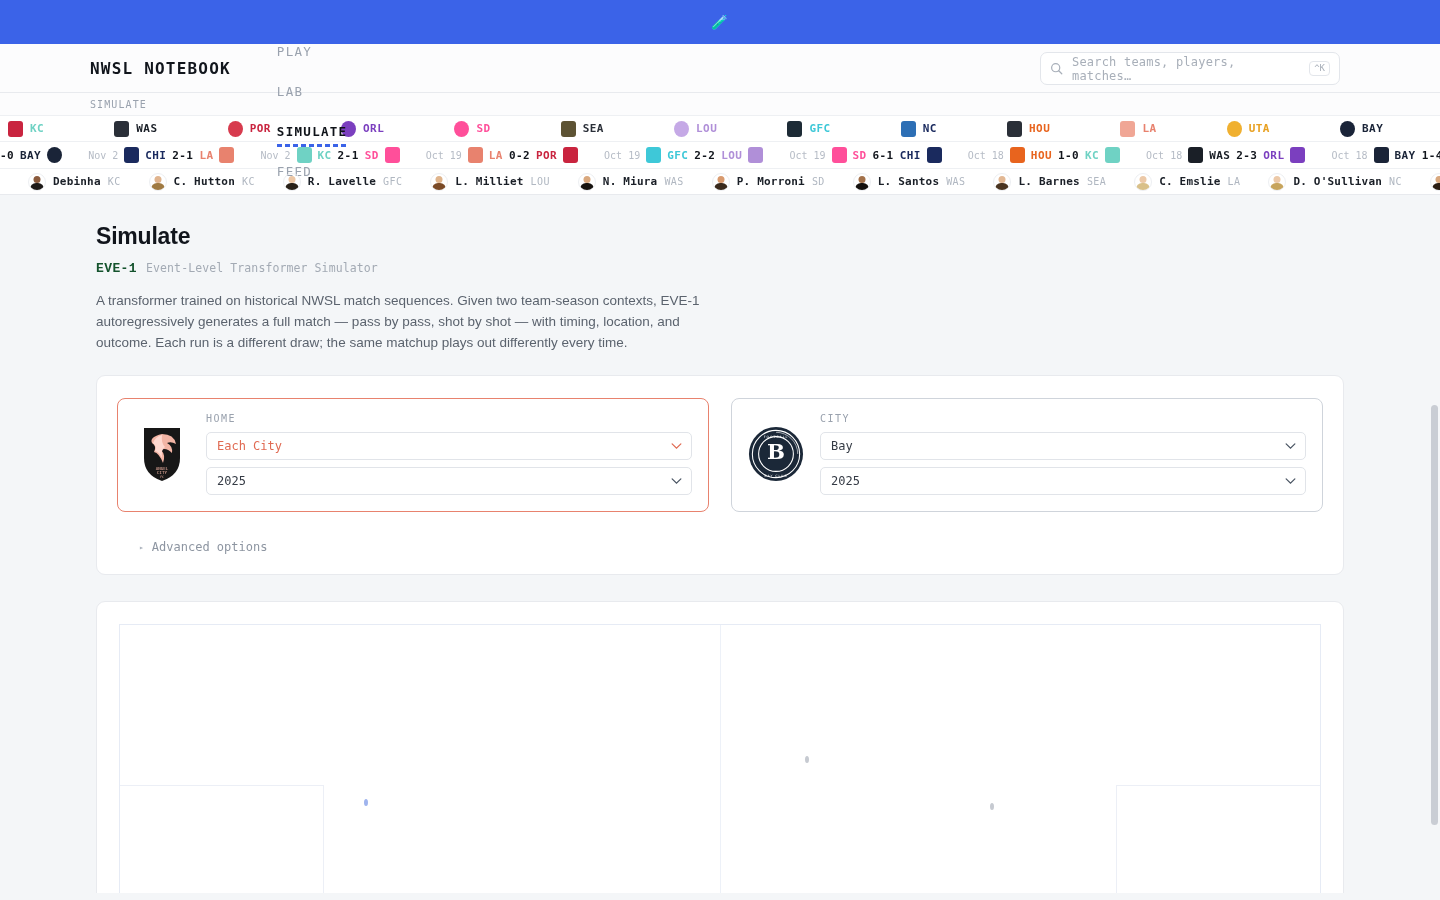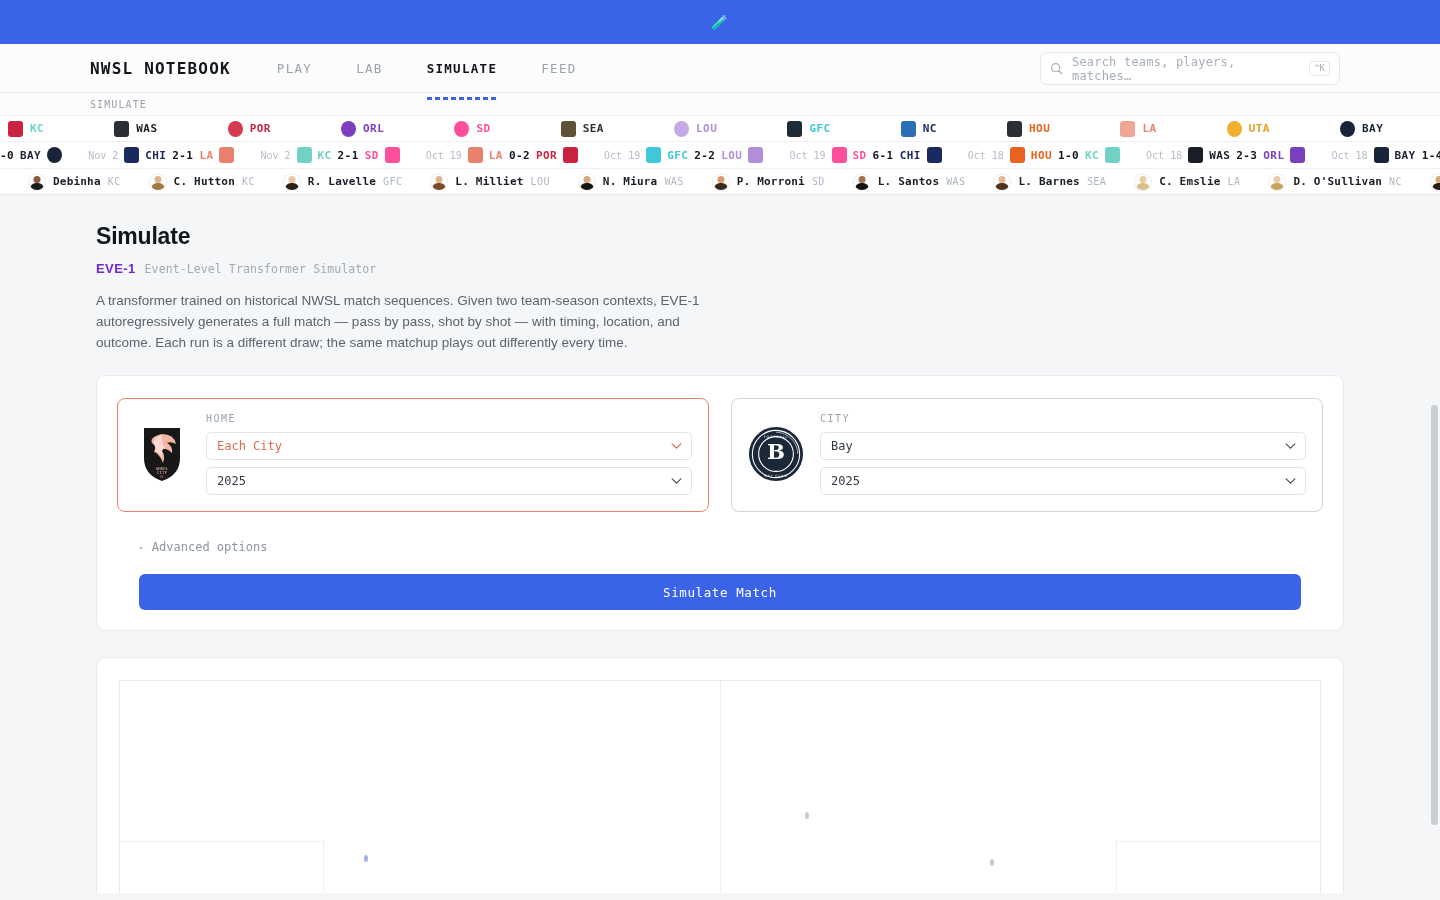--- a/index.html
+++ b/index.html
@@ -23,21 +23,21 @@
   .nav {
     height: 49px; background: #fcfcfd;
     border-bottom: 1px solid #e8eaee;
     display: flex; align-items: center; position: relative;
   }
   .brand {
     font-family: "DejaVu Sans Mono", "Liberation Mono", monospace;
     font-size: 16px; font-weight: 700; letter-spacing: 1.2px;
     color: #11151c; margin-left: 90px;
   }
-  .navtabs { display: flex; gap: 44px; margin-left: 46px; height: 100%; }
+  .navtabs { display: flex; gap: 25px; margin-left: 46px; height: 100%; flex-direction: column; }
   .navtab {
     font-family: "DejaVu Sans Mono", "Liberation Mono", monospace;
     font-size: 12.5px; letter-spacing: 1.3px; color: #9aa2ae;
     height: 100%; display: flex; align-items: center; cursor: pointer;
     position: relative;
   }
   .navtab.active { color: #0f1319; font-weight: 700; }
   .navtab.active::after {
     content: ""; position: absolute; left: 0; right: 0; bottom: -8px; height: 3px;
     background: repeating-linear-gradient(to right,#3b63e8 0 5px,transparent 5px 8px);
@@ -121,22 +121,22 @@
     transform: translateX(-50%); background: var(--hr,#3a3a46);
   }
 
   
   .page { padding: 0 0 0 0; position: relative; height: 698px; overflow: hidden; }
   .wrap { width: 1248px; margin: 0 96px; }
 
   .h1 { font-size: 23px; font-weight: 700; color: #11151c; padding-top: 28px; letter-spacing: -.2px;}
   .sub { display: flex; align-items: baseline; gap: 9px; margin-top: 11px; }
   .sub .code {
-    font-family: Liberation Sans, sans-serif;
-    font-size: 13px; font-weight: 700; color: #6d28d9; letter-spacing: .4px;
+    font-family: Liberation Mono, monospace;
+    font-size: 13px; font-weight: 700; color: #14532d; letter-spacing: .4px;
   }
   .sub .label {
     font-family: "DejaVu Sans Mono", "Liberation Mono", monospace;
     font-size: 11.5px; color: #a3aab4; letter-spacing: .1px;
   }
   .desc { margin-top: 14px; font-size: 13.5px; line-height: 21px; color: #5b636e; max-width: 640px; }
 
   
   .card {
     margin-top: 22px; background: #fff; border: 1px solid #e8eaee;
@@ -506,21 +506,20 @@
             </div>
           </div>
         </div>
       </div>
 
       <div class="adv">
         <span class="tri">▸</span>
         <span>Advanced options</span>
       </div>
 
-      <div class="simbtn">Simulate Match</div>
     </div>
 
     <div class="pitchcard">
       <div class="pitch">
         <div class="halfline"></div>
 
         <div class="boxL"></div>
         <div class="boxR"></div>
         <div id="pitch-dots">
             <span class="dot" style="left: 20.3%; top: 31.2%; background: rgb(159, 180, 238);"></span>

